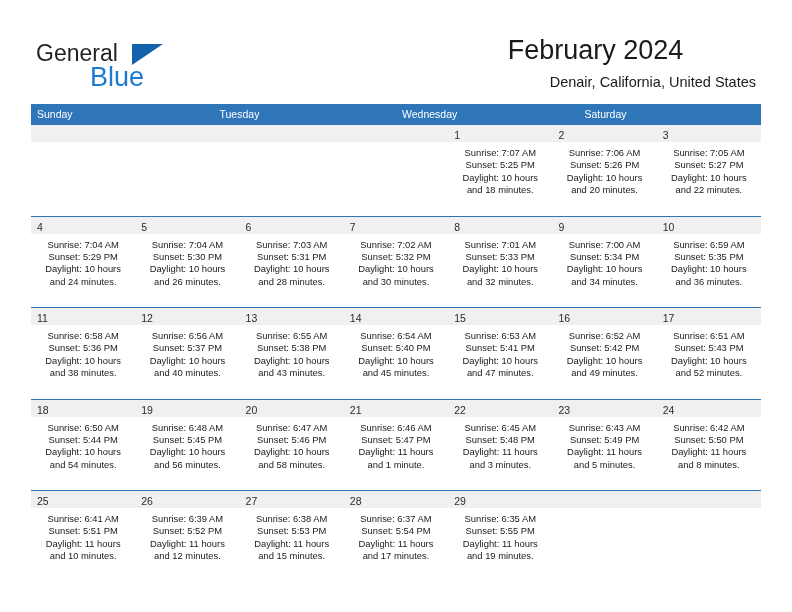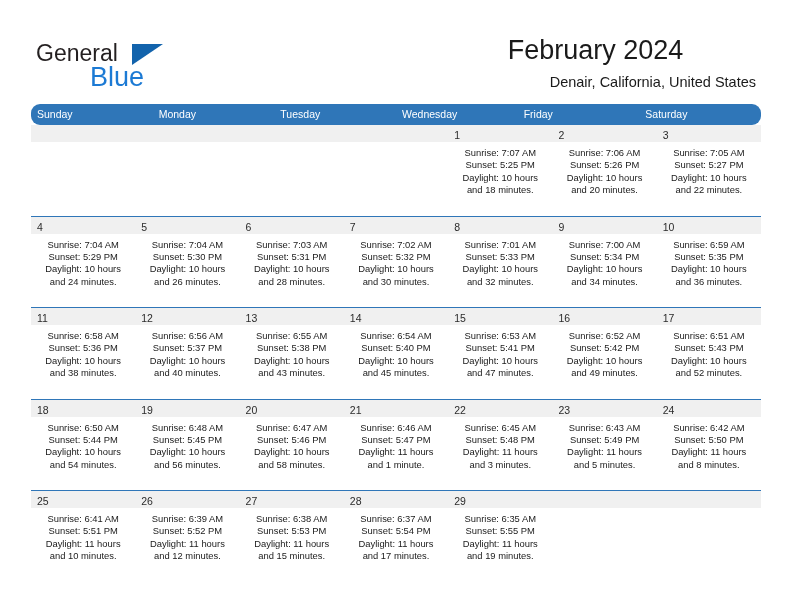--- a/index.html
+++ b/index.html
@@ -93,21 +93,20 @@
     left: 31px;
     top: 104px;
     width: 730px;
   }
 
   .dow-row {
     display: flex;
     width: 730px;
     height: 21px;
     background: #2f76b8;
-    border-radius: 9px;
   }
   .dow-cell {
     flex: 1 1 0;
     box-sizing: border-box;
     padding-left: 6px;
     font-size: 10.5px;
     color: #ffffff;
     line-height: 21px;
     white-space: nowrap;
     overflow: hidden;
@@ -174,24 +173,22 @@
       <div class="cal-title">February 2024</div>
       <div class="cal-subtitle">Denair, California, United States</div>
     </div>
 
   </div>
 
   <div class="calendar">
 
     <div class="dow-row">
       <div class="dow-cell">Sunday</div>
-      <div class="dow-cell">Monday</div>
       <div class="dow-cell">Tuesday</div>
       <div class="dow-cell">Wednesday</div>
-      <div class="dow-cell">Friday</div>
       <div class="dow-cell">Saturday</div>
     </div>
 
     <div class="week-row first">
       <div class="day-cell empty">
         <div class="day-num-band"><span class="day-num"></span></div>
         <div class="day-body">
           <div class="day-line"></div>
           <div class="day-line"></div>
           <div class="day-line"></div>

